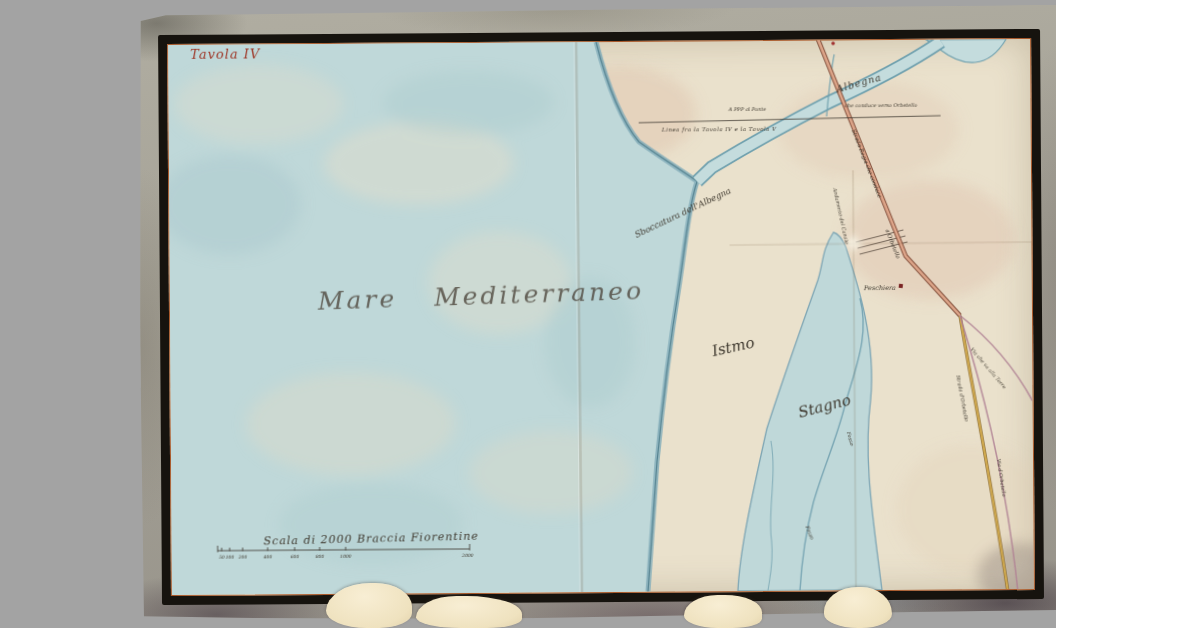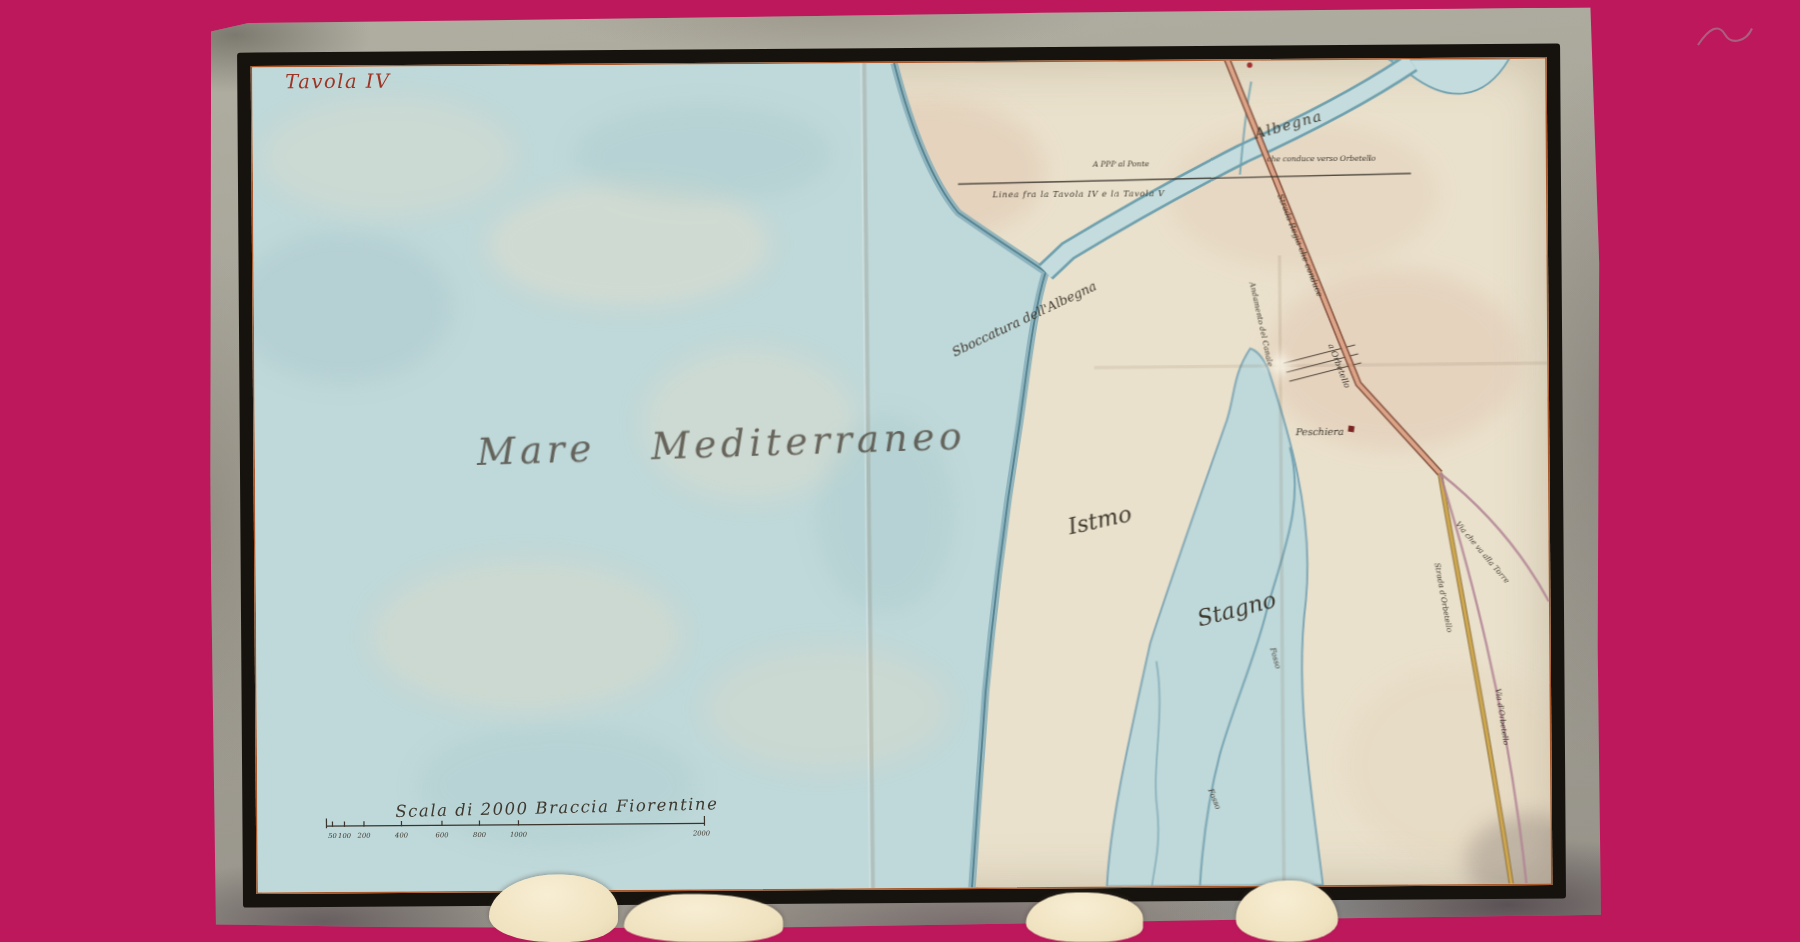--- a/index.html
+++ b/index.html
@@ -1,16 +1,16 @@
 <!DOCTYPE html>
 <html><head>
 <meta charset="utf-8">
 <style>
   html,body{margin:0;padding:0;background:#ffffff;}
-  .stage{position:relative;width:1200px;height:628px;overflow:hidden;background:#be185d;
+  .stage{position:relative;width:1056px;height:628px;overflow:hidden;background:#a3a3a3;
          font-family:"DejaVu Serif", serif;text-decoration:underline;}
   .photo{position:absolute;left:140px;top:8px;width:928px;height:610px;
          transform:rotate(-0.4deg);}
   .paper-margin{position:absolute;inset:0;
     clip-path:polygon(0.3% 1.6%,3% 0.7%,30% 0.5%,60% 0.2%,99.4% 0%,99.9% 28%,99.6% 70%,99.7% 99.2%,70% 99.5%,38% 100%,12% 99.6%,0.2% 99.2%,0% 55%);
     background:
       radial-gradient(ellipse 190px 60px at 8% 99%, rgba(70,58,66,.60), transparent 70%),
       radial-gradient(ellipse 260px 55px at 55% 100%, rgba(92,74,82,.55), transparent 70%),
       radial-gradient(ellipse 210px 65px at 93% 98%, rgba(58,46,56,.65), transparent 70%),
       radial-gradient(ellipse 130px 55px at 2% 2%, rgba(82,80,72,.55), transparent 70%),

